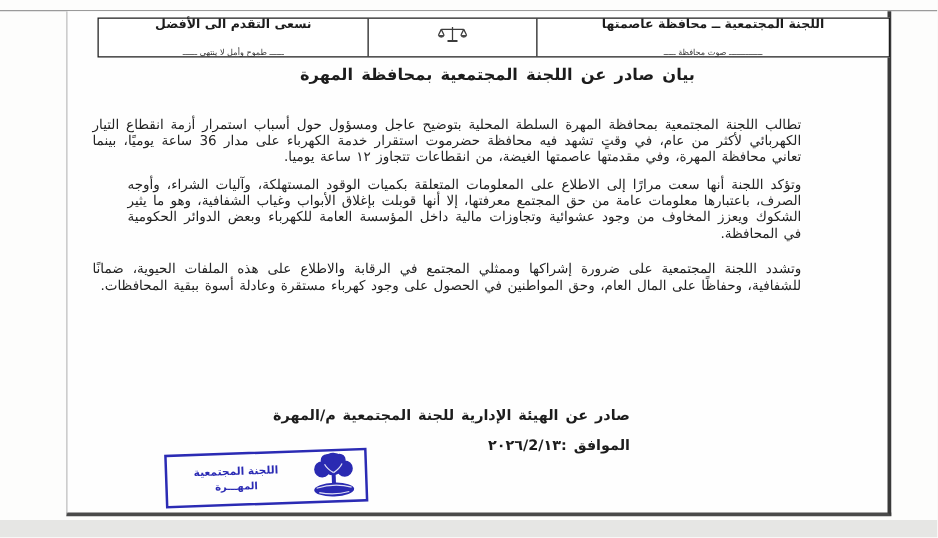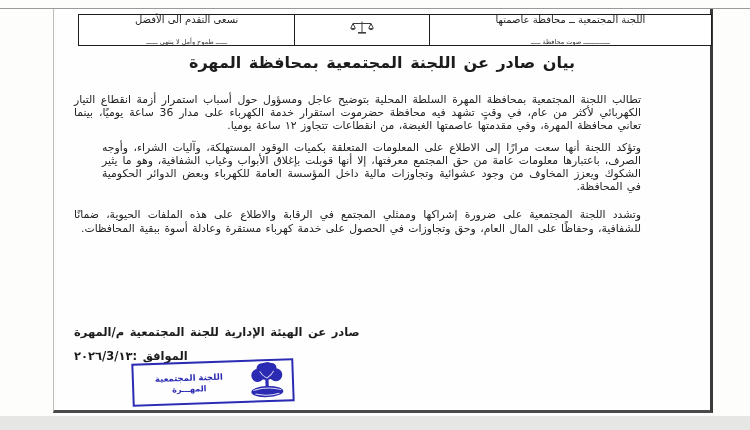--- a/index.html
+++ b/index.html
@@ -18,39 +18,39 @@
   
   .header-box{
     position:absolute;left:24px;top:5px;width:634px;height:32px;
     border:1.5px solid #1d1d1d;display:flex;direction:rtl;box-sizing:border-box;background:#fff;
   }
   .hcell{display:flex;flex-direction:column;align-items:center;justify-content:center;box-sizing:border-box;}
   .hcell.org{width:282px;}
   .hcell.emblem{width:136px;border-left:1px solid #1d1d1d;border-right:1px solid #1d1d1d;
     flex-direction:row;justify-content:center;align-items:center;}
   .hcell.motto{width:216px;}
-  .h-main{font-size:10px;font-weight:normal;line-height:12px;white-space:nowrap;}
+  .h-main{font-size:10px;font-weight:bold;line-height:12px;white-space:nowrap;}
   .h-sub{font-size:6.5px;line-height:8px;color:#333;white-space:nowrap;margin-top:12px;}
 
   
   .doc-title{
-    position:absolute;left:0;top:44px;width:100%;text-align:center;direction:rtl;
-    font-size:16px;font-weight:bold;word-spacing:2px;
+    position:absolute;left:16px;top:44px;width:100%;text-align:center;direction:rtl;
+    font-size:13px;font-weight:bold;word-spacing:2px;
   }
 
   
   .bodytext{position:absolute;left:20px;top:84px;width:567px;direction:rtl;}
   .bodytext p{
     margin:0 0 8px 0;font-size:10.8px;line-height:13.2px;word-spacing:1px;
     text-align:justify;text-align-last:right;color:#232323;
   }
   .bodytext p.p2{margin-bottom:15px;margin-left:28px;}
 
   
-  .sigblock{position:absolute;left:20px;top:316px;direction:rtl;text-align:left;width:430px;}
+  .sigblock{position:absolute;left:20px;top:316px;direction:rtl;text-align:right;width:430px;}
   .sig-issued{font-size:11.5px;font-weight:bold;line-height:15px;word-spacing:1.5px;white-space:nowrap;}
   .sig-date{font-size:11.5px;font-weight:bold;line-height:15px;margin-top:9px;word-spacing:1.5px;}
 
   
   .stamp{
     position:absolute;left:78px;top:352px;width:162px;height:43px;
     border:2px solid var(--stamp,#2b2bb4);transform:rotate(-2deg);
     display:flex;direction:rtl;align-items:center;box-sizing:border-box;
     background:rgba(255,255,255,0.0);
   }
@@ -94,26 +94,26 @@
         <div class="h-main">نسعى التقدم الى الأفضل</div>
         <div class="h-sub">ــــــ طموح وأمل لا ينتهي ــــــ</div>
       </div>
     </div>
 
     <div class="doc-title">بيان صادر عن اللجنة المجتمعية بمحافظة المهرة</div>
 
     <div class="bodytext">
       <p class="p1">تطالب اللجنة المجتمعية بمحافظة المهرة السلطة المحلية بتوضيح عاجل ومسؤول حول أسباب استمرار أزمة انقطاع التيار الكهربائي لأكثر من عام، في وقتٍ تشهد فيه محافظة حضرموت استقرار خدمة الكهرباء على مدار 36 ساعة يوميًا، بينما تعاني محافظة المهرة، وفي مقدمتها عاصمتها الغيضة، من انقطاعات تتجاوز ١٢ ساعة يوميا.</p>
       <p class="p2">وتؤكد اللجنة أنها سعت مرارًا إلى الاطلاع على المعلومات المتعلقة بكميات الوقود المستهلكة، وآليات الشراء، وأوجه الصرف، باعتبارها معلومات عامة من حق المجتمع معرفتها، إلا أنها قوبلت بإغلاق الأبواب وغياب الشفافية، وهو ما يثير الشكوك ويعزز المخاوف من وجود عشوائية وتجاوزات مالية داخل المؤسسة العامة للكهرباء وبعض الدوائر الحكومية في المحافظة.</p>
-      <p class="p3">وتشدد اللجنة المجتمعية على ضرورة إشراكها وممثلي المجتمع في الرقابة والاطلاع على هذه الملفات الحيوية، ضمانًا للشفافية، وحفاظًا على المال العام، وحق وتجاوزات في الحصول على خدمة كهرباء مستقرة وعادلة أسوة ببقية المحافظات.</p>
+      <p class="p3">وتشدد اللجنة المجتمعية على ضرورة إشراكها وممثلي المجتمع في الرقابة والاطلاع على هذه الملفات الحيوية، ضمانًا للشفافية، وحفاظًا على المال العام، وحق المواطنين في الحصول على وجود كهرباء مستقرة وعادلة أسوة ببقية المحافظات.</p>
     </div>
 
     <div class="sigblock">
       <div class="sig-issued">صادر عن الهيئة الإدارية للجنة المجتمعية م/المهرة</div>
-      <div class="sig-date">الموافق :٢٠٢٦/3/١٣</div>
+      <div class="sig-date">الموافق :٢٠٢٦/2/١٣</div>
     </div>
 
     <div class="stamp" style="--stamp: #2b2bb4;">
       <span class="stamp-emblem">
         <svg width="46" height="40" viewBox="0 0 46 40">
           <g fill="#2a2ab2">
             <circle cx="23" cy="11" r="9"></circle>
             <circle cx="14" cy="15" r="6.5"></circle>
             <circle cx="32" cy="15" r="6.5"></circle>
             <circle cx="18" cy="8" r="5"></circle>

